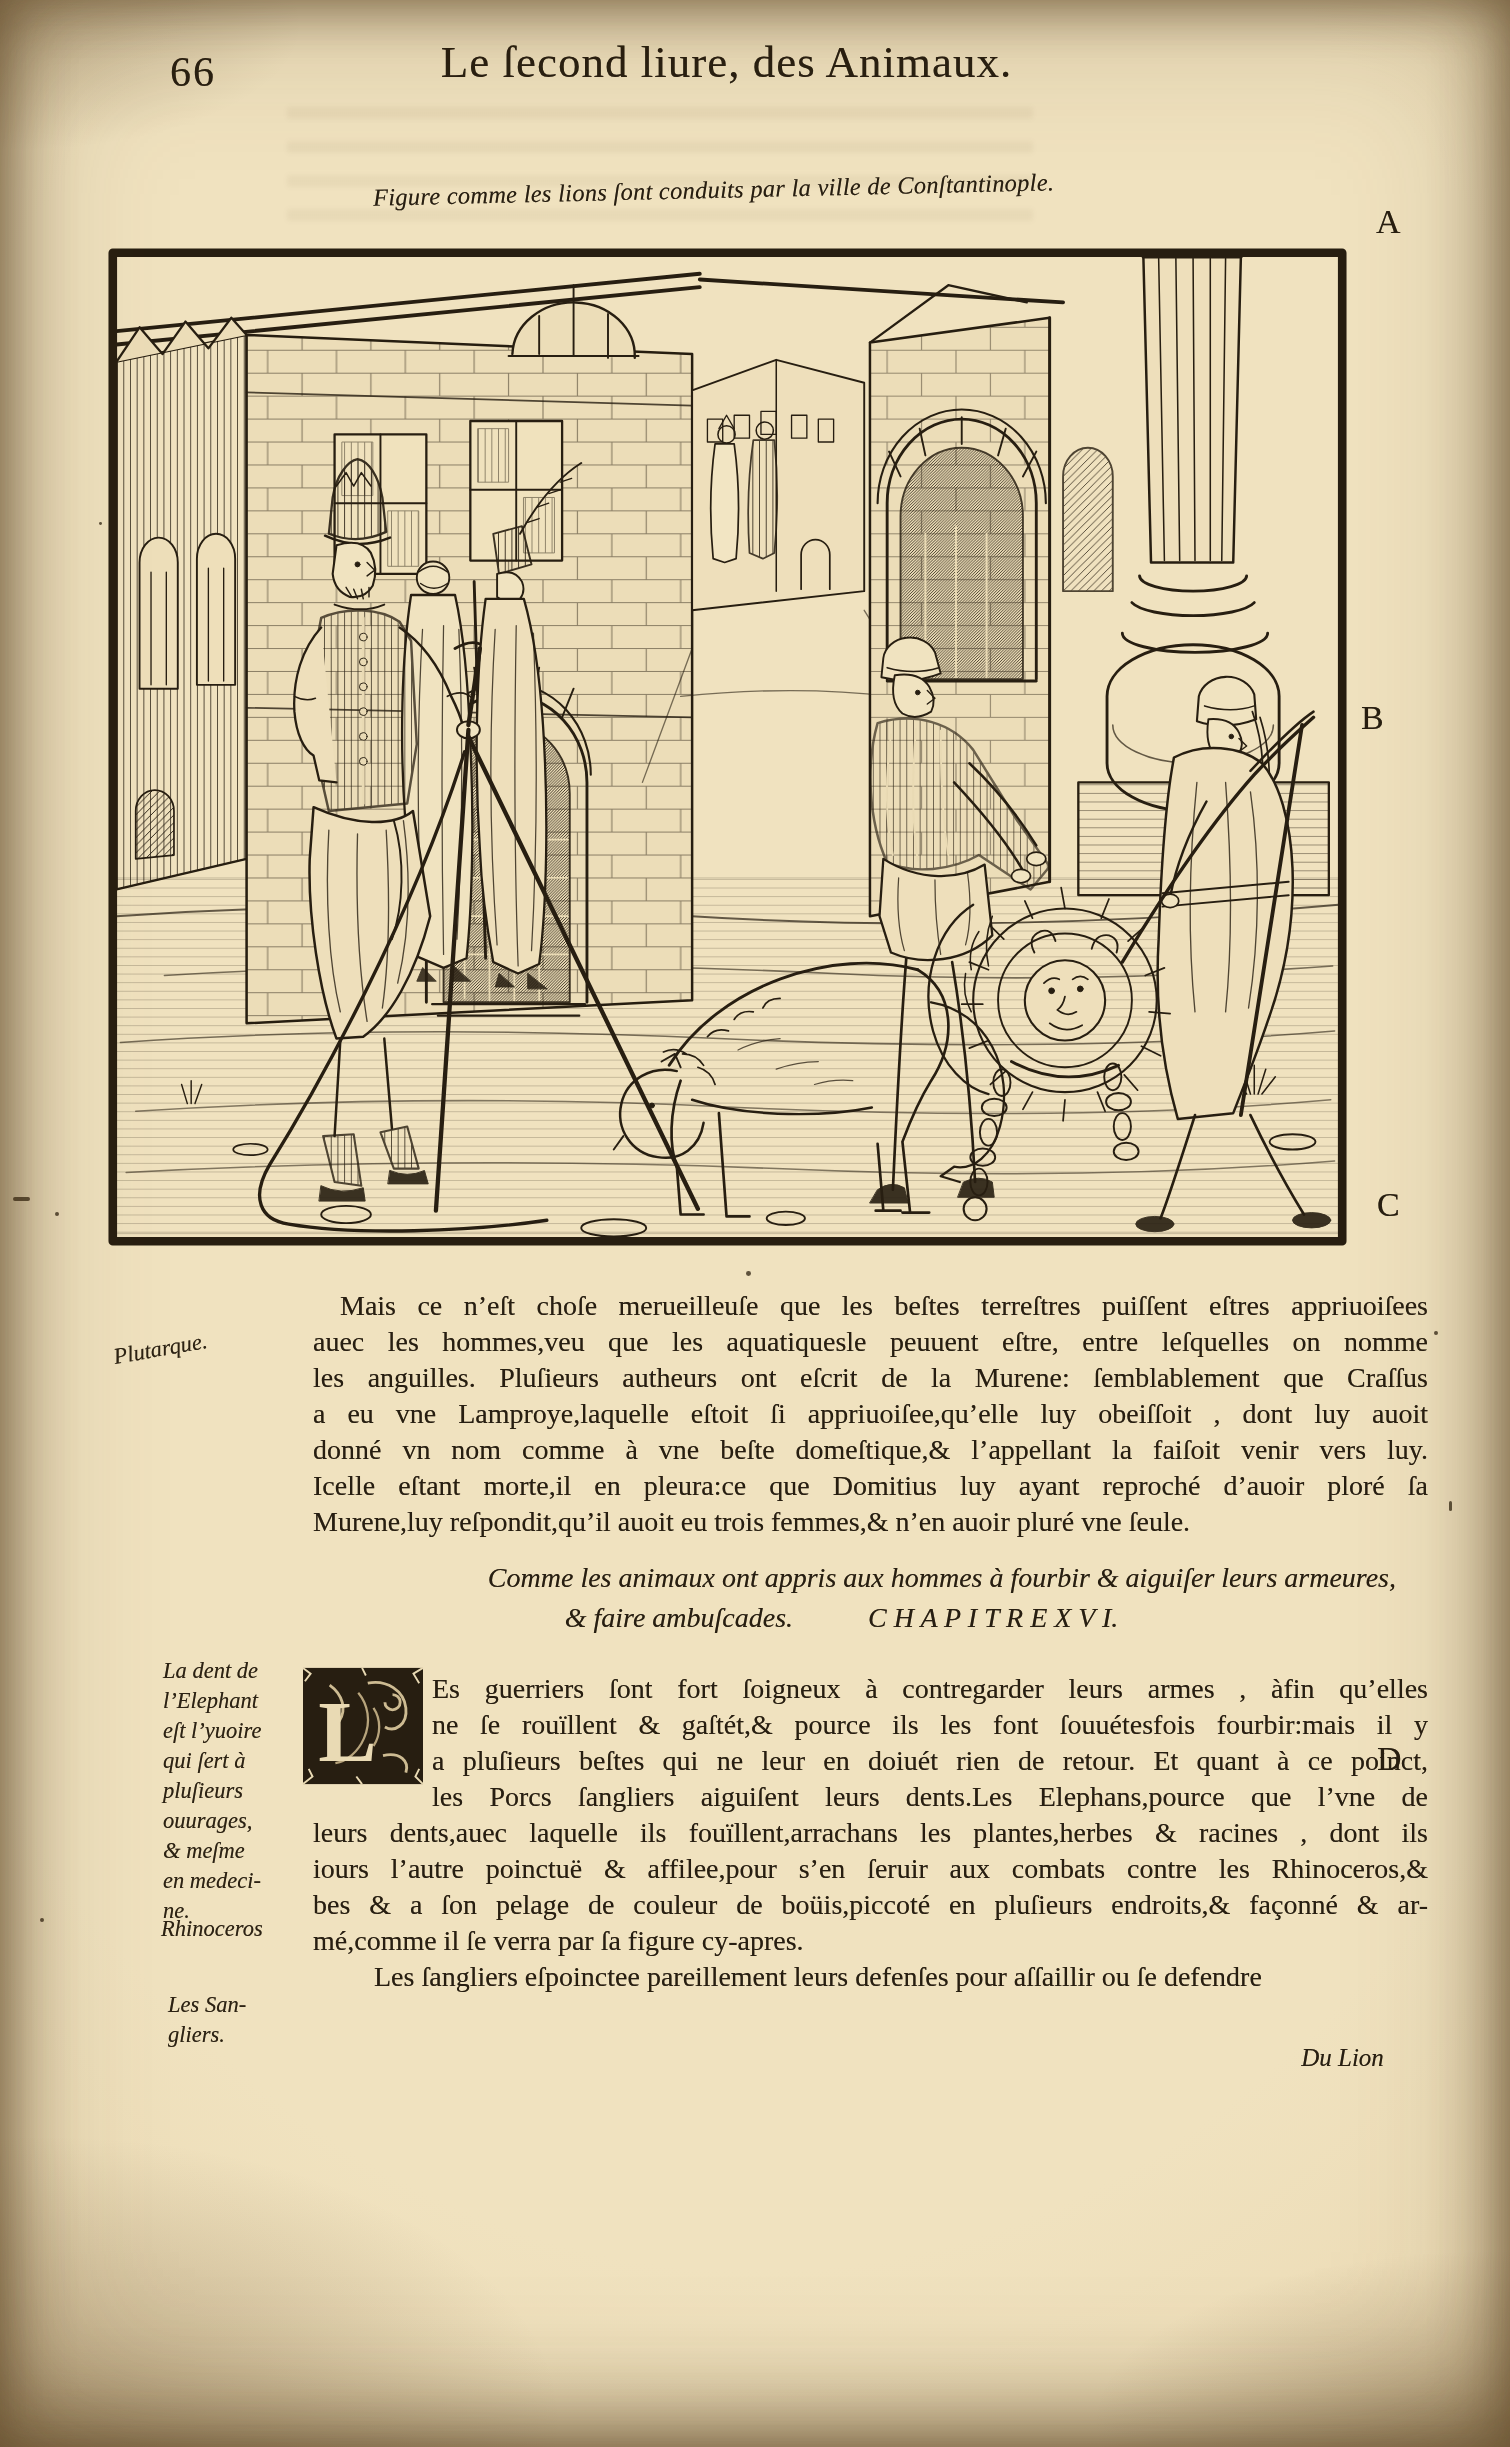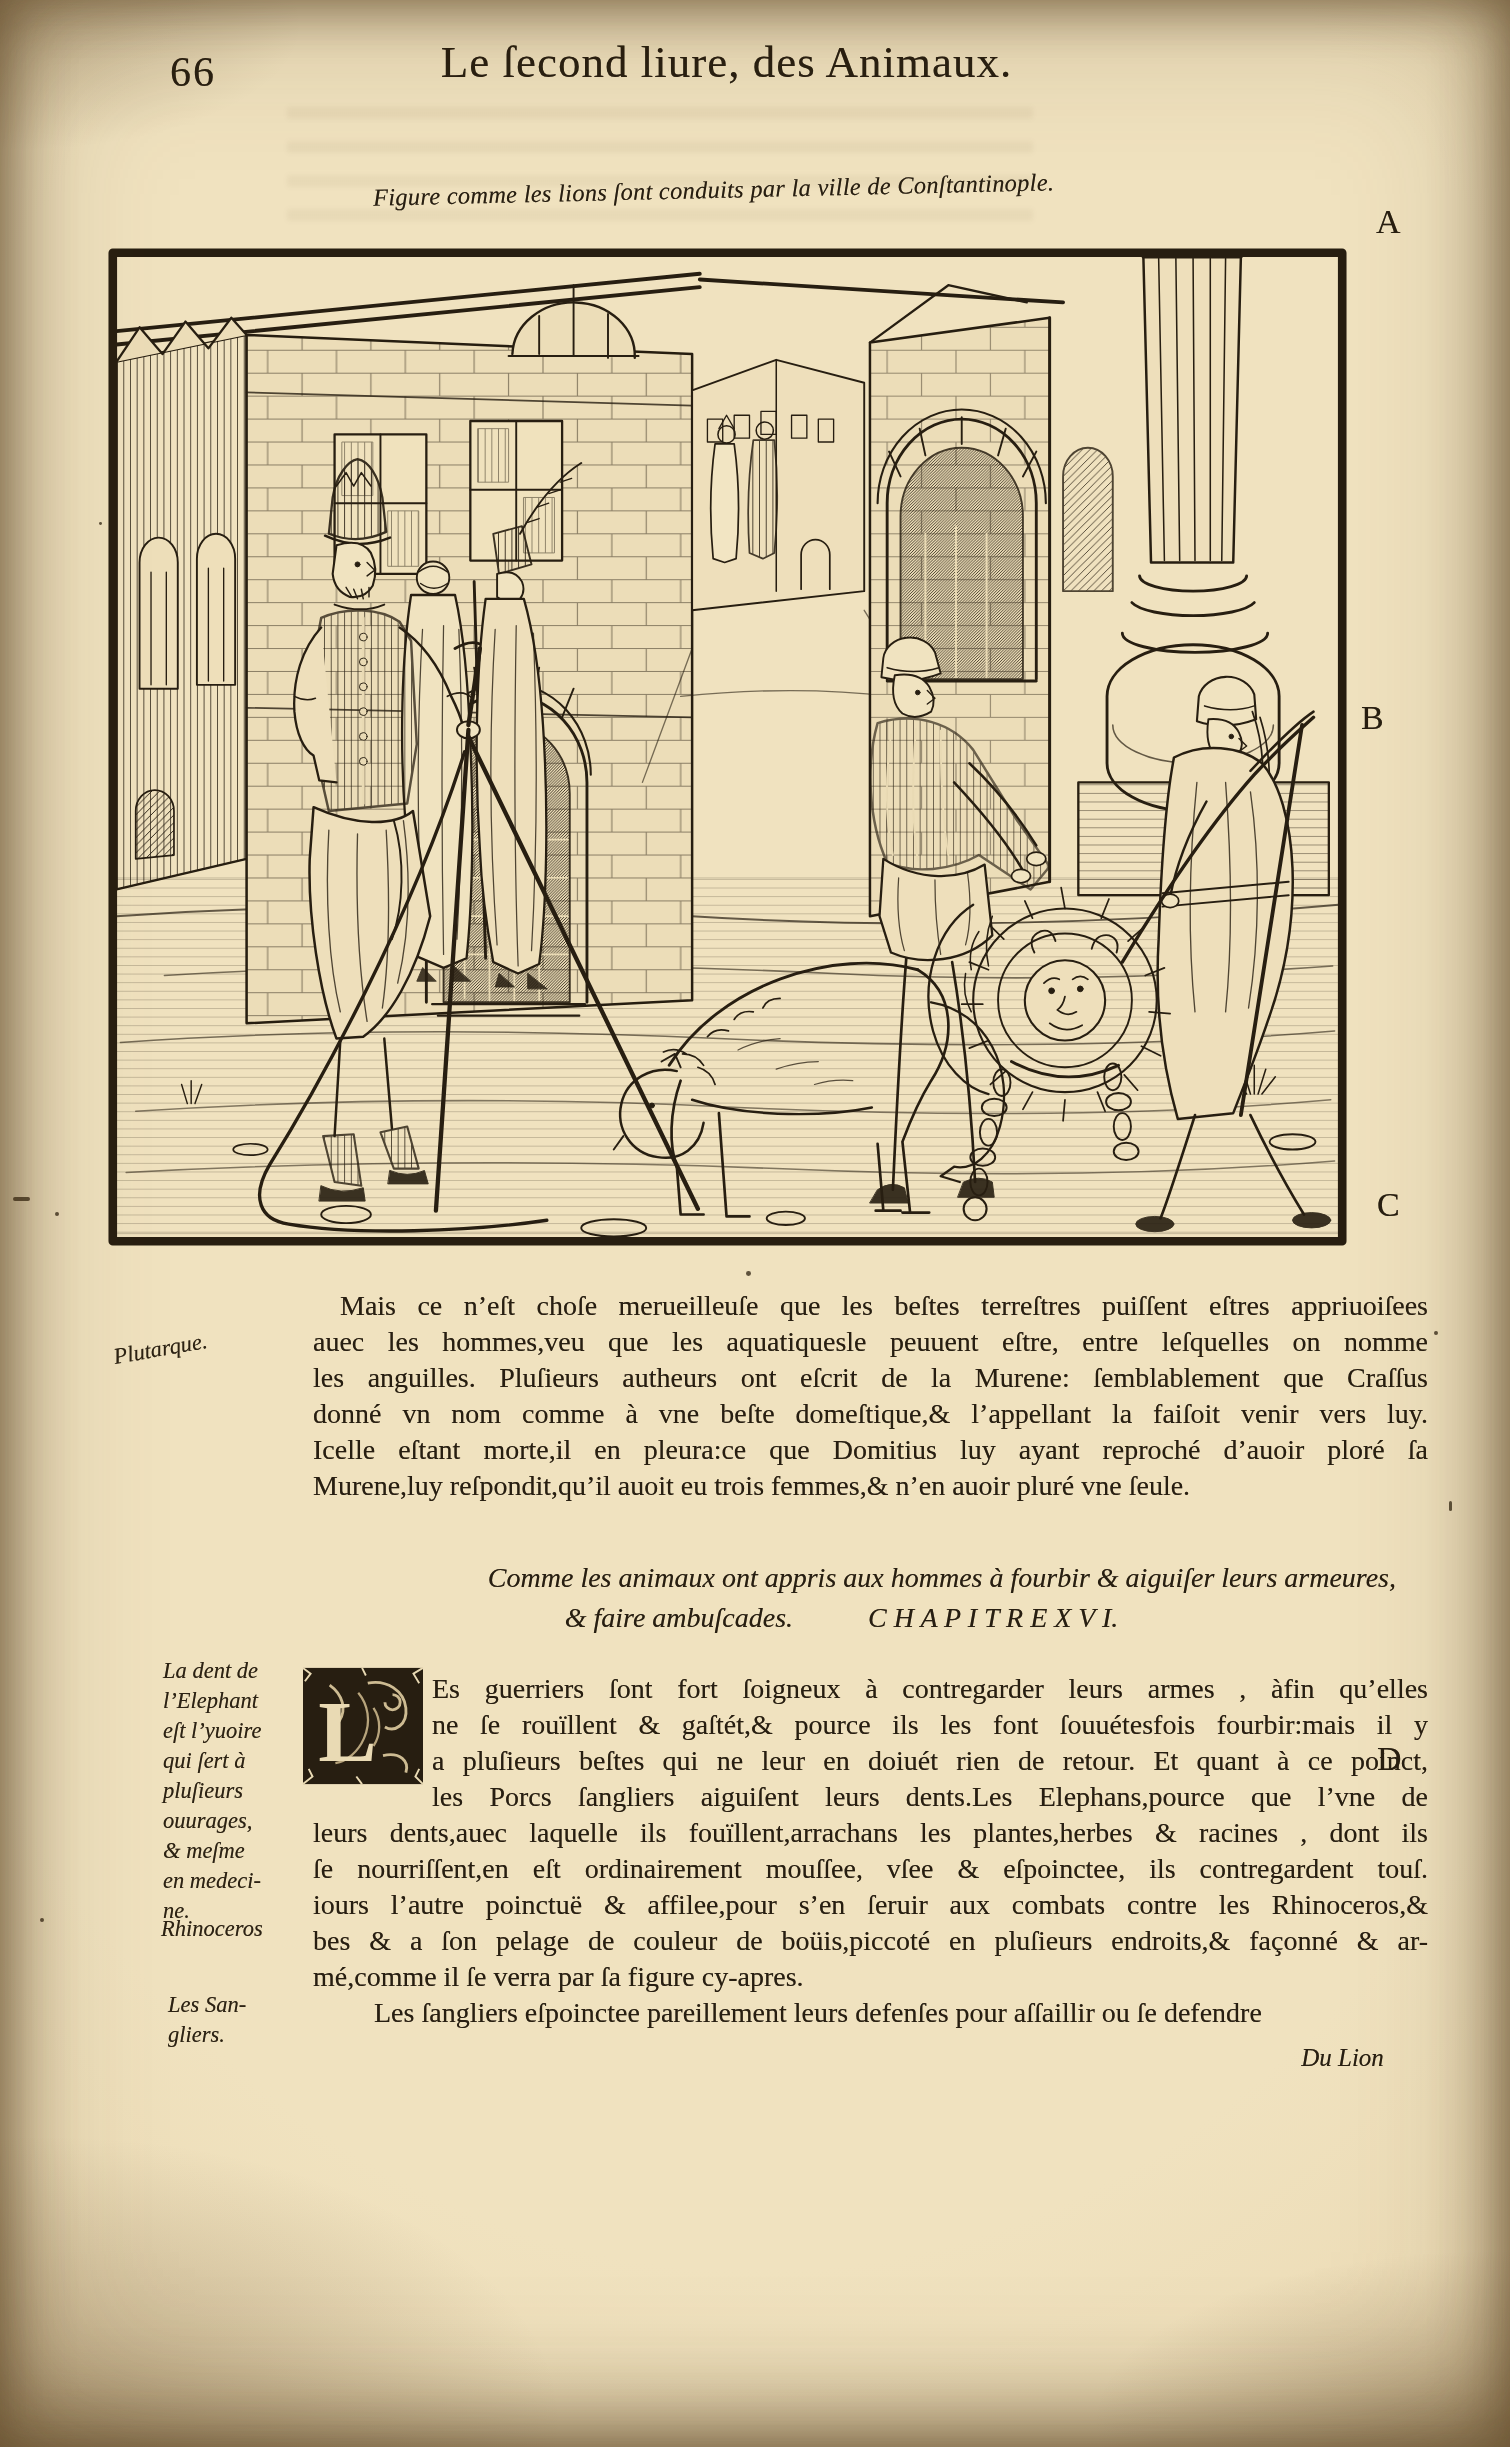--- a/index.html
+++ b/index.html
@@ -296,20 +296,21 @@
         <rect x="6" y="6" width="1286" height="1034" stroke-width="9"></rect>
       </g>
     </svg>
   </div>
 
   <div class="abs mnote" style="left:113px;top:1334px;transform:rotate(-10deg);">Plutarque.</div>
   <div class="abs ink body-block" style="top:1288px;">
     <div class="tl full indent1">Mais ce n’eſt choſe merueilleuſe que les beſtes terreſtres puiſſent eſtres appriuoiſees</div>
     <div class="tl full">auec les hommes,veu que les aquatiquesle peuuent eſtre, entre leſquelles on nomme</div>
     <div class="tl full">les anguilles. Pluſieurs autheurs ont eſcrit de la Murene: ſemblablement que Craſſus</div>
+    <div class="tl full">a eu vne Lamproye,laquelle eſtoit ſi appriuoiſee,qu’elle luy obeiſſoit , dont luy auoit</div>
     <div class="tl full">donné vn nom comme à vne beſte domeſtique,&amp; l’appellant la faiſoit venir vers luy.</div>
     <div class="tl full">Icelle eſtant morte,il en pleura:ce que Domitius luy ayant reproché d’auoir ploré ſa</div>
     <div class="tl">Murene,luy reſpondit,qu’il auoit eu trois femmes,&amp; n’en auoir pluré vne ſeule.</div>
   </div>
 
   <div class="abs ink heading" style="top:1558px;">
     <div>Comme les animaux ont appris aux hommes à fourbir &amp; aiguiſer leurs armeures,</div>
     <div class="row2">
       <span>&amp; faire ambuſcades.</span>
       <span>C H A P I T R E    X V I.</span>
@@ -342,21 +343,20 @@
       <text x="18" y="100" font-family="Liberation Serif, DejaVu Serif, serif" font-size="92" font-weight="bold" fill="#e9dab4">L</text>
     </svg>
   </div>
 
   <div class="abs ink body-block" style="top:1671px;">
     <div class="tl full dcindent">Es guerriers ſont fort ſoigneux à contregarder leurs armes , àfin qu’elles</div>
     <div class="tl full dcindent">ne ſe rouïllent &amp; gaſtét,&amp; pource ils les font ſouuétesfois fourbir:mais il y</div>
     <div class="tl full dcindent">a pluſieurs beſtes qui ne leur en doiuét rien de retour. Et quant à ce poinct,</div>
     <div class="tl full dcindent">les Porcs ſangliers aiguiſent leurs dents.Les Elephans,pource que l’vne de</div>
     <div class="tl full">leurs dents,auec laquelle ils fouïllent,arrachans les plantes,herbes &amp; racines , dont ils</div>
-    <div class="tl full">ſe nourriſſent,en eſt ordinairement mouſſee, vſee &amp; eſpoinctee, ils contregardent touſ.</div>
     <div class="tl full">iours l’autre poinctuë &amp; affilee,pour s’en ſeruir aux combats contre les Rhinoceros,&amp;</div>
     <div class="tl full">bes &amp; a ſon pelage de couleur de boüis,piccoté en pluſieurs endroits,&amp; façonné &amp; ar-</div>
     <div class="tl">mé,comme il ſe verra par ſa figure cy-apres.</div>
     <div class="tl p2indent">Les ſangliers eſpoinctee pareillement leurs defenſes pour aſſaillir ou ſe defendre</div>
   </div>
 
   <div class="abs ink catchword">Du Lion</div>
 
   <div class="speck" style="left:55px;top:1212px;width:3.8px;height:3.8px;"></div>
   <div class="speck" style="left:13.4px;top:1197px;width:17px;height:3.8px;border-radius:1.9px;"></div>

